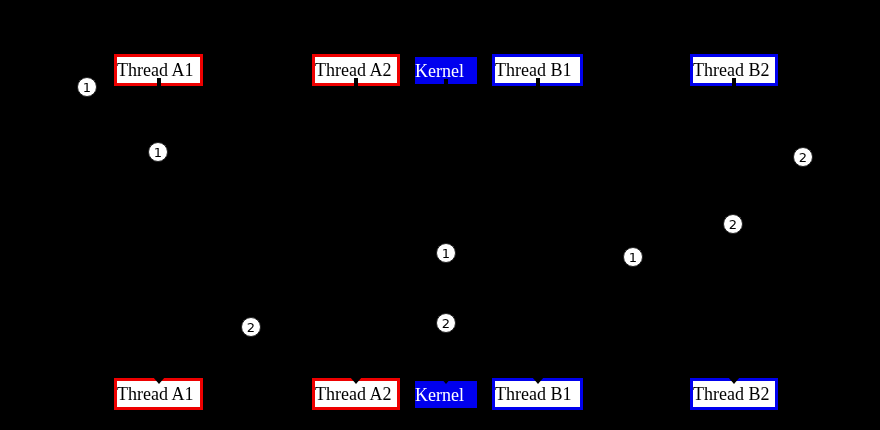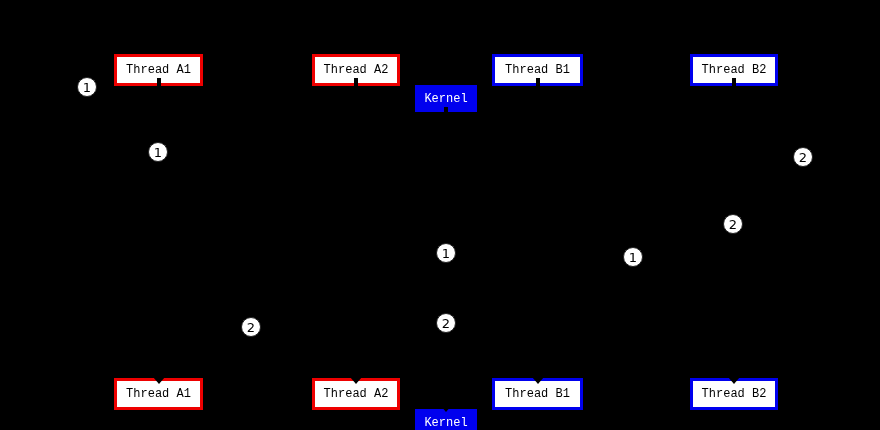--- a/index.html
+++ b/index.html
@@ -13,30 +13,30 @@
     height: 430px;
     background: #000000;
     overflow: hidden;
     font-family: "DejaVu Sans Mono", monospace;
   }
   .entity-box {
     position: absolute;
     box-sizing: border-box;
     display: flex;
     align-items: center;
-    justify-content: center;
+    justify-content: flex-start;
     background: #ffffff;
-    font-family: Liberation Mono, monospace;
-    font-size: 12px;
+    font-family: Liberation Serif, serif;
+    font-size: 18px;
     line-height: 1;
     white-space: nowrap;
   }
   .entity-box.thread-a { border: 3px solid #ee0000; color: #000000; }
   .entity-box.thread-b { border: 3px solid #d946ef; color: #000000; }
-  .entity-box.kernel   { border: none; background: #0000ee; color: #ffffff; margin-top: 28px; }
+  .entity-box.kernel   { border: none; background: #0000ee; color: #ffffff; }
   .lifeline-stub {
     position: absolute;
     left: 50%;
     bottom: -4px;
     transform: translateX(-50%);
     width: 4px;
     height: 9px;
     background: #000000;
   }
   .arrowhead {

